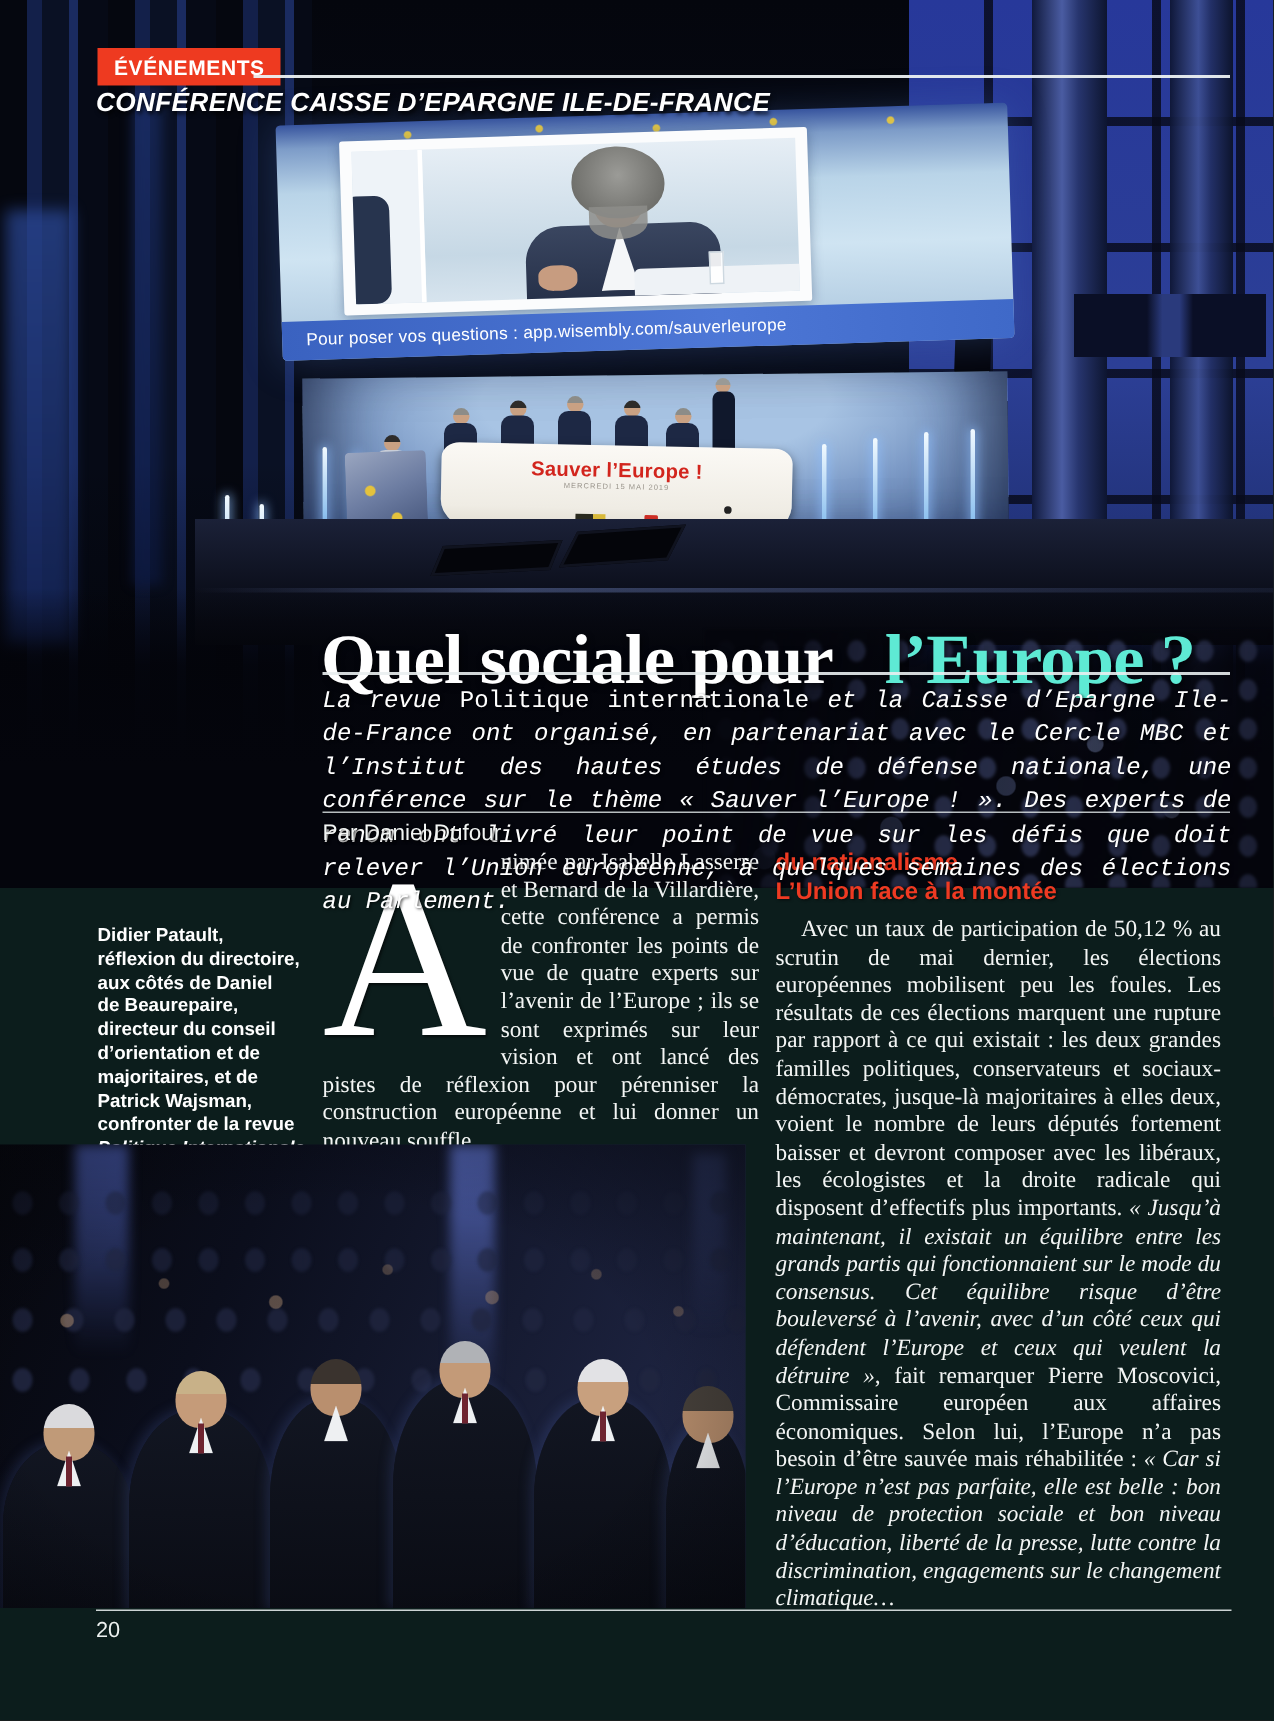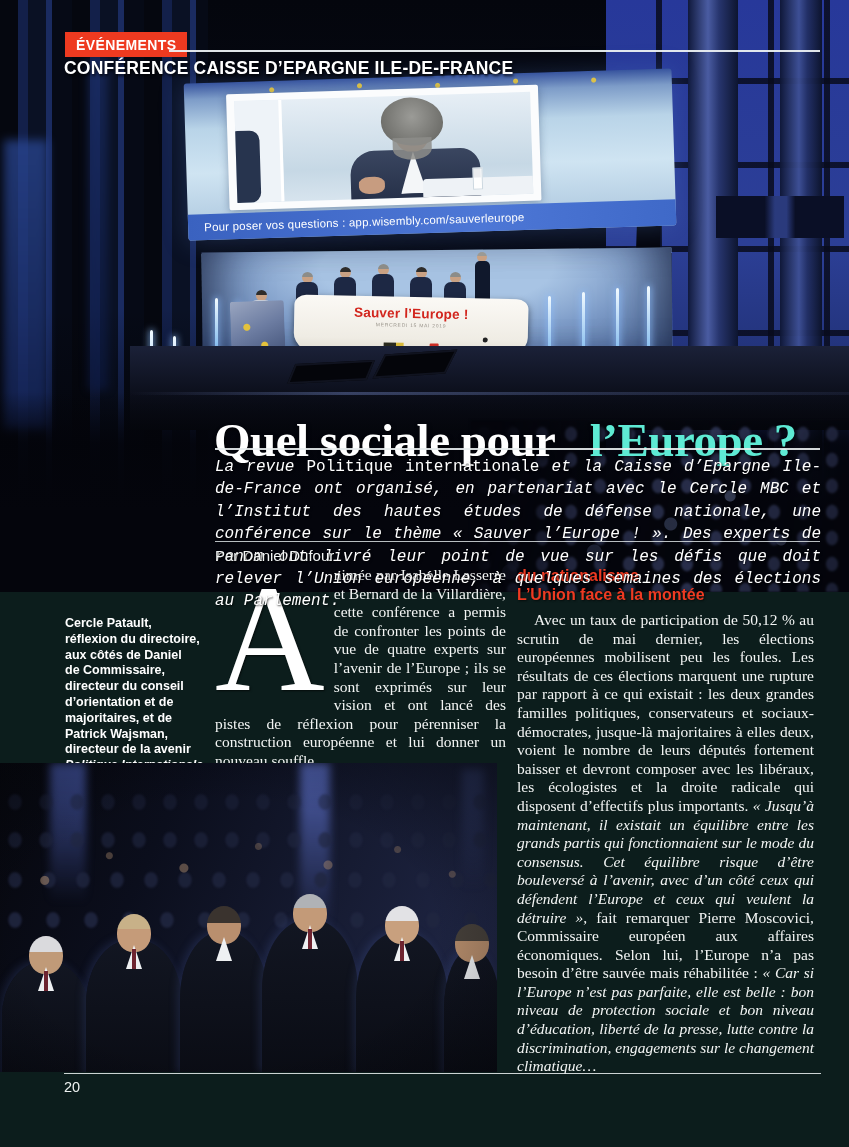--- a/index.html
+++ b/index.html
@@ -134,21 +134,21 @@
   .crowd-tex{position:absolute;left:470px;top:420px;width:379px;height:172px;
     background-image:
       linear-gradient(100deg,rgba(4,5,12,.95) 0 8%,rgba(4,5,12,.35) 30%,rgba(4,5,12,.15) 60%,rgba(4,5,12,.5) 100%),
       radial-gradient(ellipse 10px 12px at 14px 14px,rgba(58,66,104,.8) 0 55%,transparent 65%);
     background-size:auto,29px 26px;filter:blur(1px);}
 
   
   .badge{position:absolute;left:65px;top:32px;background:#ee3a20;color:#fff;font-weight:700;
     font-size:14px;letter-spacing:.4px;padding:5px 11px 4px;z-index:6;}
   .header-rule{position:absolute;left:169px;top:50px;width:651px;height:2px;background:rgba(235,240,242,.95);z-index:6;}
-  .kicker{position:absolute;left:64px;top:58px;z-index:6;font-weight:700;font-size:17.5px;
+  .kicker{position:absolute;left:64px;top:58px;z-index:6;font-style:italic;font-weight:700;font-size:17.5px;
     letter-spacing:.2px;color:#fff;text-shadow:1px 2px 3px rgba(0,0,0,.85);white-space:nowrap;}
 
   
   .title{position:absolute;left:214px;top:384px;width:614px;z-index:6;
     font-family:"Liberation Serif","DejaVu Serif",serif;font-weight:700;font-size:47px;line-height:1.1;
     letter-spacing:-.5px;color:#fff;text-shadow:1px 2px 4px rgba(0,0,0,.6);white-space:nowrap;}
   .title .red{color:#5eead4;margin-left:24px;}
   .rule{position:absolute;z-index:6;background:rgba(233,238,240,.9);}
   .title-rule{left:215px;top:448px;width:605px;height:2px;}
   .standfirst{position:absolute;left:215px;top:456px;width:606px;z-index:6;
@@ -319,29 +319,29 @@
   <div class="kicker">CONFÉRENCE CAISSE D’EPARGNE ILE-DE-FRANCE</div>
 
   <h1 class="title"><span>Quel sociale pour </span><span class="red">l’Europe ?</span></h1>
   <div class="rule title-rule"></div>
   <div class="standfirst"><span class="seg-italic">La revue </span><span class="seg-roman">Politique internationale</span><span class="seg-italic"> et la Caisse d’Epargne Ile-de-France ont organisé, en partenariat avec le Cercle MBC et l’Institut des hautes études de défense nationale, une conférence sur le thème « Sauver l’Europe ! ». Des experts de renom ont livré leur point de vue sur les défis que doit relever l’Union européenne, à quelques semaines des élections au Parlement.</span></div>
   <div class="rule standfirst-rule"></div>
   <div class="byline">Par Daniel Dufour</div>
 
   <div class="caption">
     <div>
-        <div>Cercle Patault,</div>
+        <div>Didier Patault,</div>
         <div>réflexion du directoire,</div>
         <div>aux côtés de Daniel</div>
-        <div>de Commissaire,</div>
+        <div>de Beaurepaire,</div>
         <div>directeur du conseil</div>
         <div>d’orientation et de</div>
         <div>majoritaires, et de</div>
         <div>Patrick Wajsman,</div>
-        <div>directeur de la avenir</div>
+        <div>confronter de la revue</div>
       </div>
     <div class="italic">Politique Internationale.</div>
   </div>
 
   <div class="serif-col col-mid">
     <span class="dropcap">A</span>
     <p lang="fr">nimée par Isabelle Lasserre et Bernard de la Villardière, cette conférence a permis de confronter les points de vue de quatre experts sur l’avenir de l’Europe ; ils se sont exprimés sur leur vision et ont lancé des pistes de réflexion pour pérenniser la construction européenne et lui donner un nouveau souffle.</p>
   </div>
 
   <div class="serif-col col-right">

